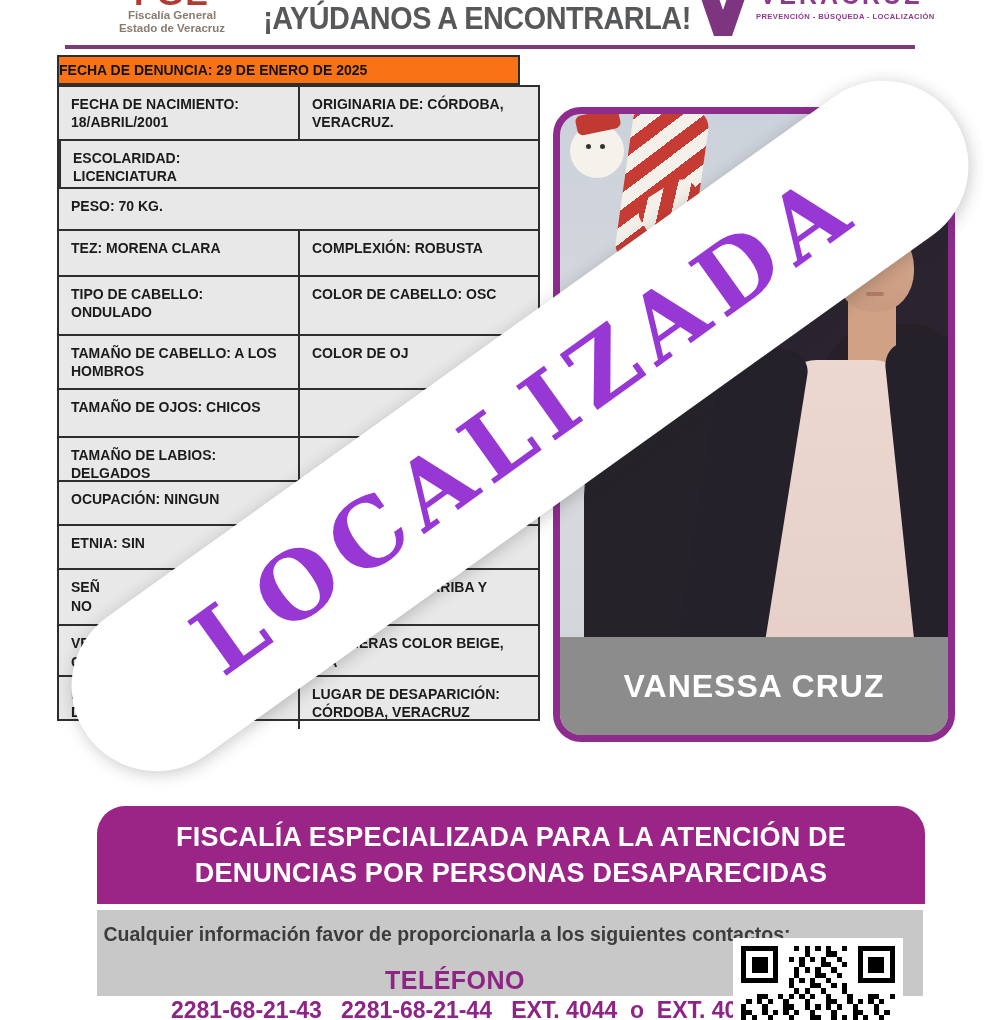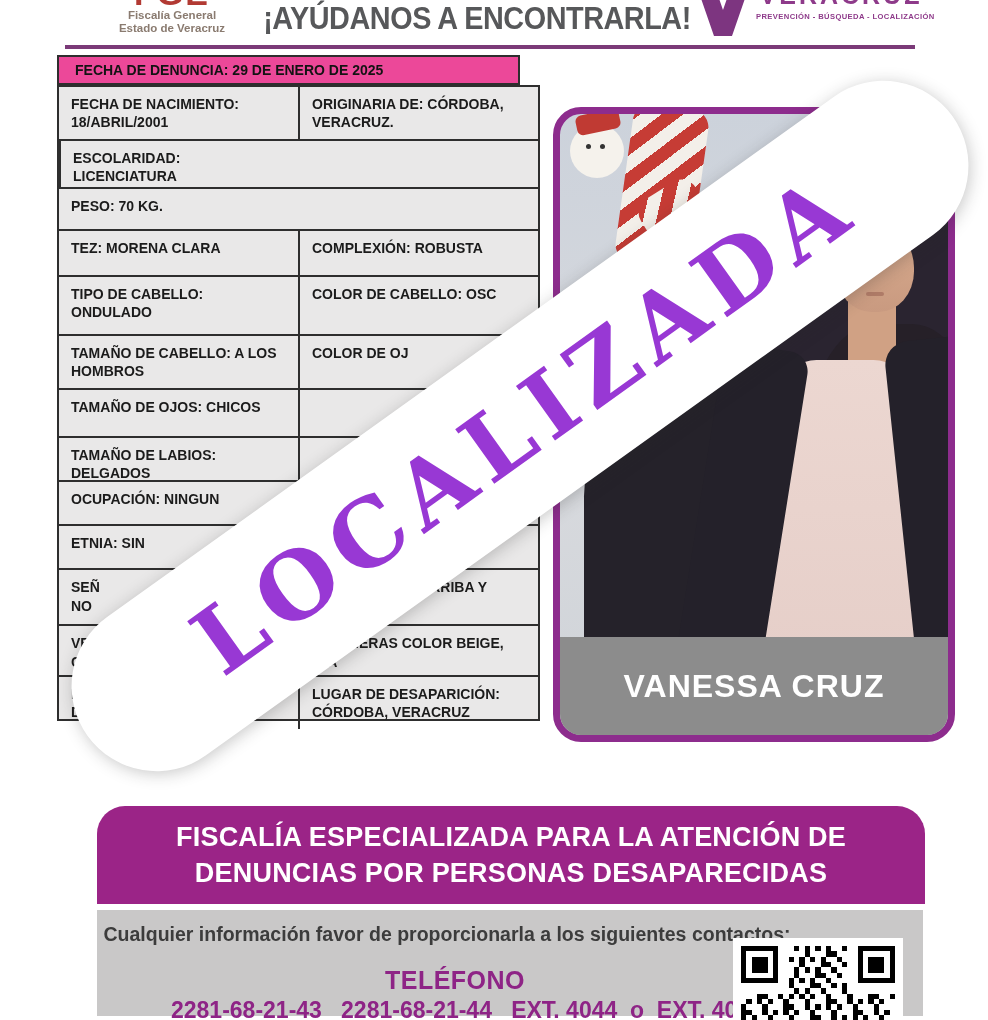--- a/index.html
+++ b/index.html
@@ -16,22 +16,22 @@
               transform:scaleX(.93);transform-origin:center;white-space:nowrap;}
   .v-logo{position:absolute;left:694px;top:-16px;width:58px;height:54px;}
   .program-block{position:absolute;left:756px;top:0;width:170px;text-align:center;}
   .wordmark-clip{height:8px;overflow:hidden;}
   .wordmark-clip span{display:block;font-size:25px;font-weight:800;color:#8e3a8a;letter-spacing:3px;margin-top:-19px;}
   .tagline{margin-top:4px;font-size:7.6px;font-weight:bold;color:#8e3a8a;letter-spacing:0.4px;white-space:nowrap;}
   .header-rule{position:absolute;left:65px;top:45px;width:850px;height:4px;background:#7b3a78;}
 
   
   .case-table{position:absolute;left:57px;top:55px;width:483px;font-size:14px;font-weight:bold;color:#1b1b1b;}
-  .thead{width:463px;height:30px;background:#ec4899;border:2px solid #2e2e2e;box-sizing:border-box;
-         display:flex;align-items:center;padding:0 16px;color:#131313;}
+  .thead{width:463px;height:30px;background:#f97316;border:2px solid #2e2e2e;box-sizing:border-box;
+         display:flex;align-items:center;padding:0 0;color:#131313;}
   .tbody{margin-top:2px;}
   .trow{border:2px solid #2e2e2e;margin-top:-2px;background:#e9e8e8;box-sizing:border-box;position:relative;}
   .trow.two{display:grid;grid-template-columns:239px 1fr;}
   .trow .cell{padding:8px 12px;box-sizing:border-box;line-height:1.3;}
   .trow .cell.right{border-left:2px solid #2e2e2e;}
   .trow.frags{padding:8px 12px;}
   .trow .line{position:relative;height:19px;line-height:19px;}
   .trow .line .f1{position:absolute;top:0;}
   [data-row="nacimiento"]{height:56px;} [data-row="edad"]{height:56px;}
   [data-row="genero"]{height:50px;}    [data-row="peso"]{height:44px;}
@@ -83,21 +83,21 @@
               background:#ffffff;transform:rotate(-35.6deg);z-index:40;
               box-shadow:0 3px 16px rgba(40,40,40,.25);
               display:flex;align-items:center;justify-content:center;}
   .stamp-text{font-family:"DejaVu Serif",serif;font-weight:bold;font-size:92px;letter-spacing:10px;
               color:#9838d4;white-space:nowrap;padding-left:10px;}
 
   
   .banner{position:absolute;left:97px;top:806px;width:828px;height:98px;background:#9b2487;
           border-radius:28px 28px 0 0;display:flex;flex-direction:column;align-items:center;justify-content:center;
           color:#ffffff;font-weight:800;font-size:27px;line-height:1.35;text-align:center;letter-spacing:0.2px;}
-  .contact-box{position:absolute;left:97px;top:910px;width:826px;height:106px;background:#c9c8c8;}
+  .contact-box{position:absolute;left:97px;top:910px;width:826px;height:86px;background:#c9c8c8;}
   .contact-intro{position:absolute;left:0;top:13px;width:700px;text-align:center;
                  font-size:19.5px;font-weight:bold;color:#3c3c3c;}
   .phone-label{position:absolute;left:8px;top:56px;width:700px;text-align:center;
                font-size:25px;font-weight:800;color:#8e2486;letter-spacing:0.5px;}
   .phone-line{position:absolute;left:0;top:87px;width:740px;text-align:center;
               font-size:23px;font-weight:800;color:#8e2486;white-space:pre;}
   .qr-box{position:absolute;left:636px;top:28px;width:170px;height:82px;background:#ffffff;
           overflow:hidden;padding:8px 8px 0 8px;box-sizing:border-box;}
 </style>
 </head>

